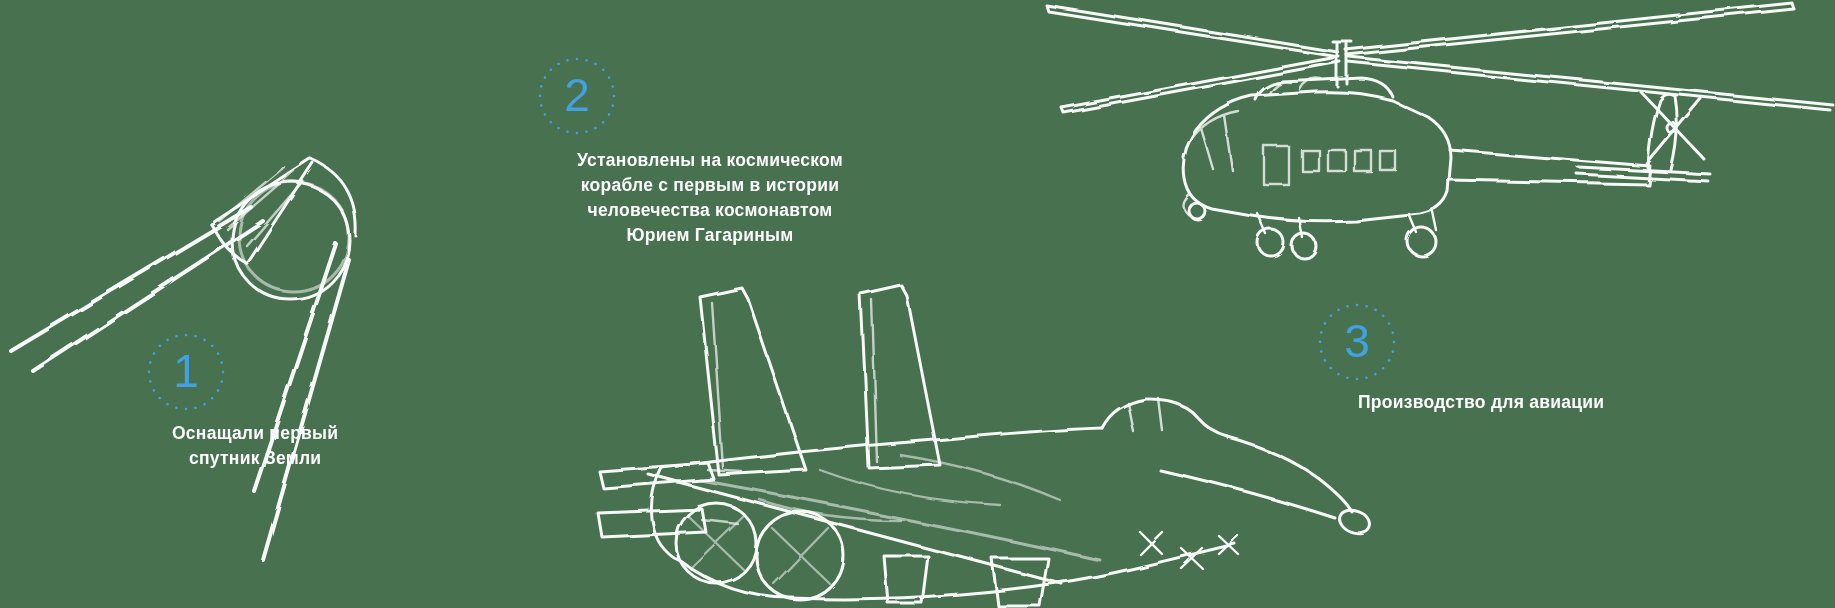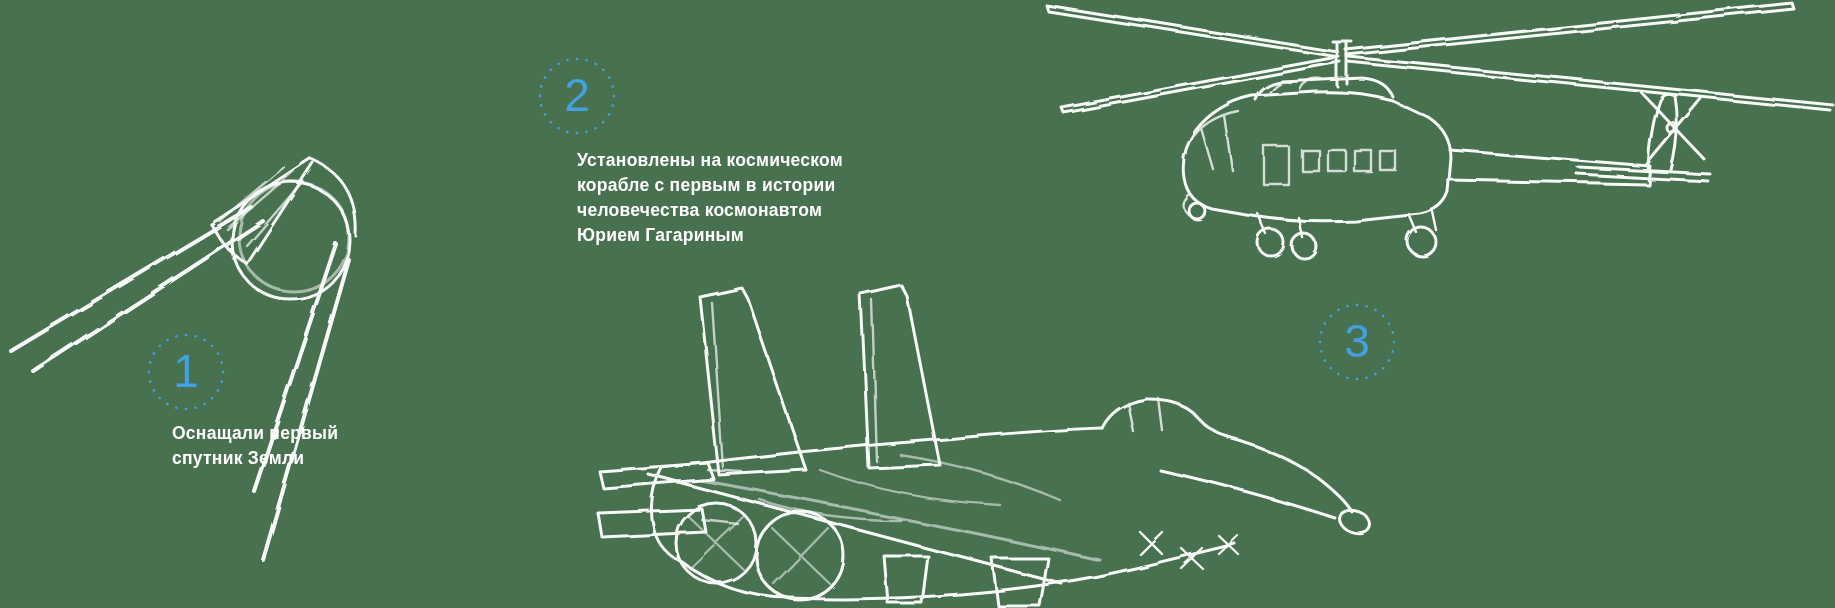--- a/index.html
+++ b/index.html
@@ -27,20 +27,21 @@
     stroke-dasharray:.1 9.9;stroke-linecap:round;
   }
   .badge .num{
     position:absolute;inset:0;display:flex;align-items:center;justify-content:center;
     color:var(--accent,#42a1e0);font-size:46px;font-weight:300;padding-bottom:2px;
   }
   .step-label{
     position:absolute;margin:0;color:var(--text,#ffffff);
     font-size:17.5px;font-weight:700;line-height:25px;letter-spacing:.25px;
     white-space:pre-line;
+    text-align:center;
   }
 </style>
 </head>
 <body style="--background: #48714f; --accent: #42a1e0; --text: #ffffff; --sketch_stroke: #ffffff;">
 
 <div class="stage">
 
   <svg class="sketches" width="1835" height="608" viewBox="0 0 1835 608">
     <defs>
       <filter id="rough" x="-4%" y="-4%" width="108%" height="108%">
@@ -153,14 +154,15 @@
 корабле с первым в истории
 человечества космонавтом
 Юрием Гагариным</p>
 
   <div class="badge" style="left:1318px;top:303px">
     <svg viewBox="0 0 78 78">
       <circle cx="39" cy="39" r="37" pathLength="240"></circle>
     </svg>
     <span class="num">3</span>
   </div>
+  <p class="step-label" style="left:1358px;top:390px">Производство для авиации</p>
 
 </div>
 
 </body></html>

